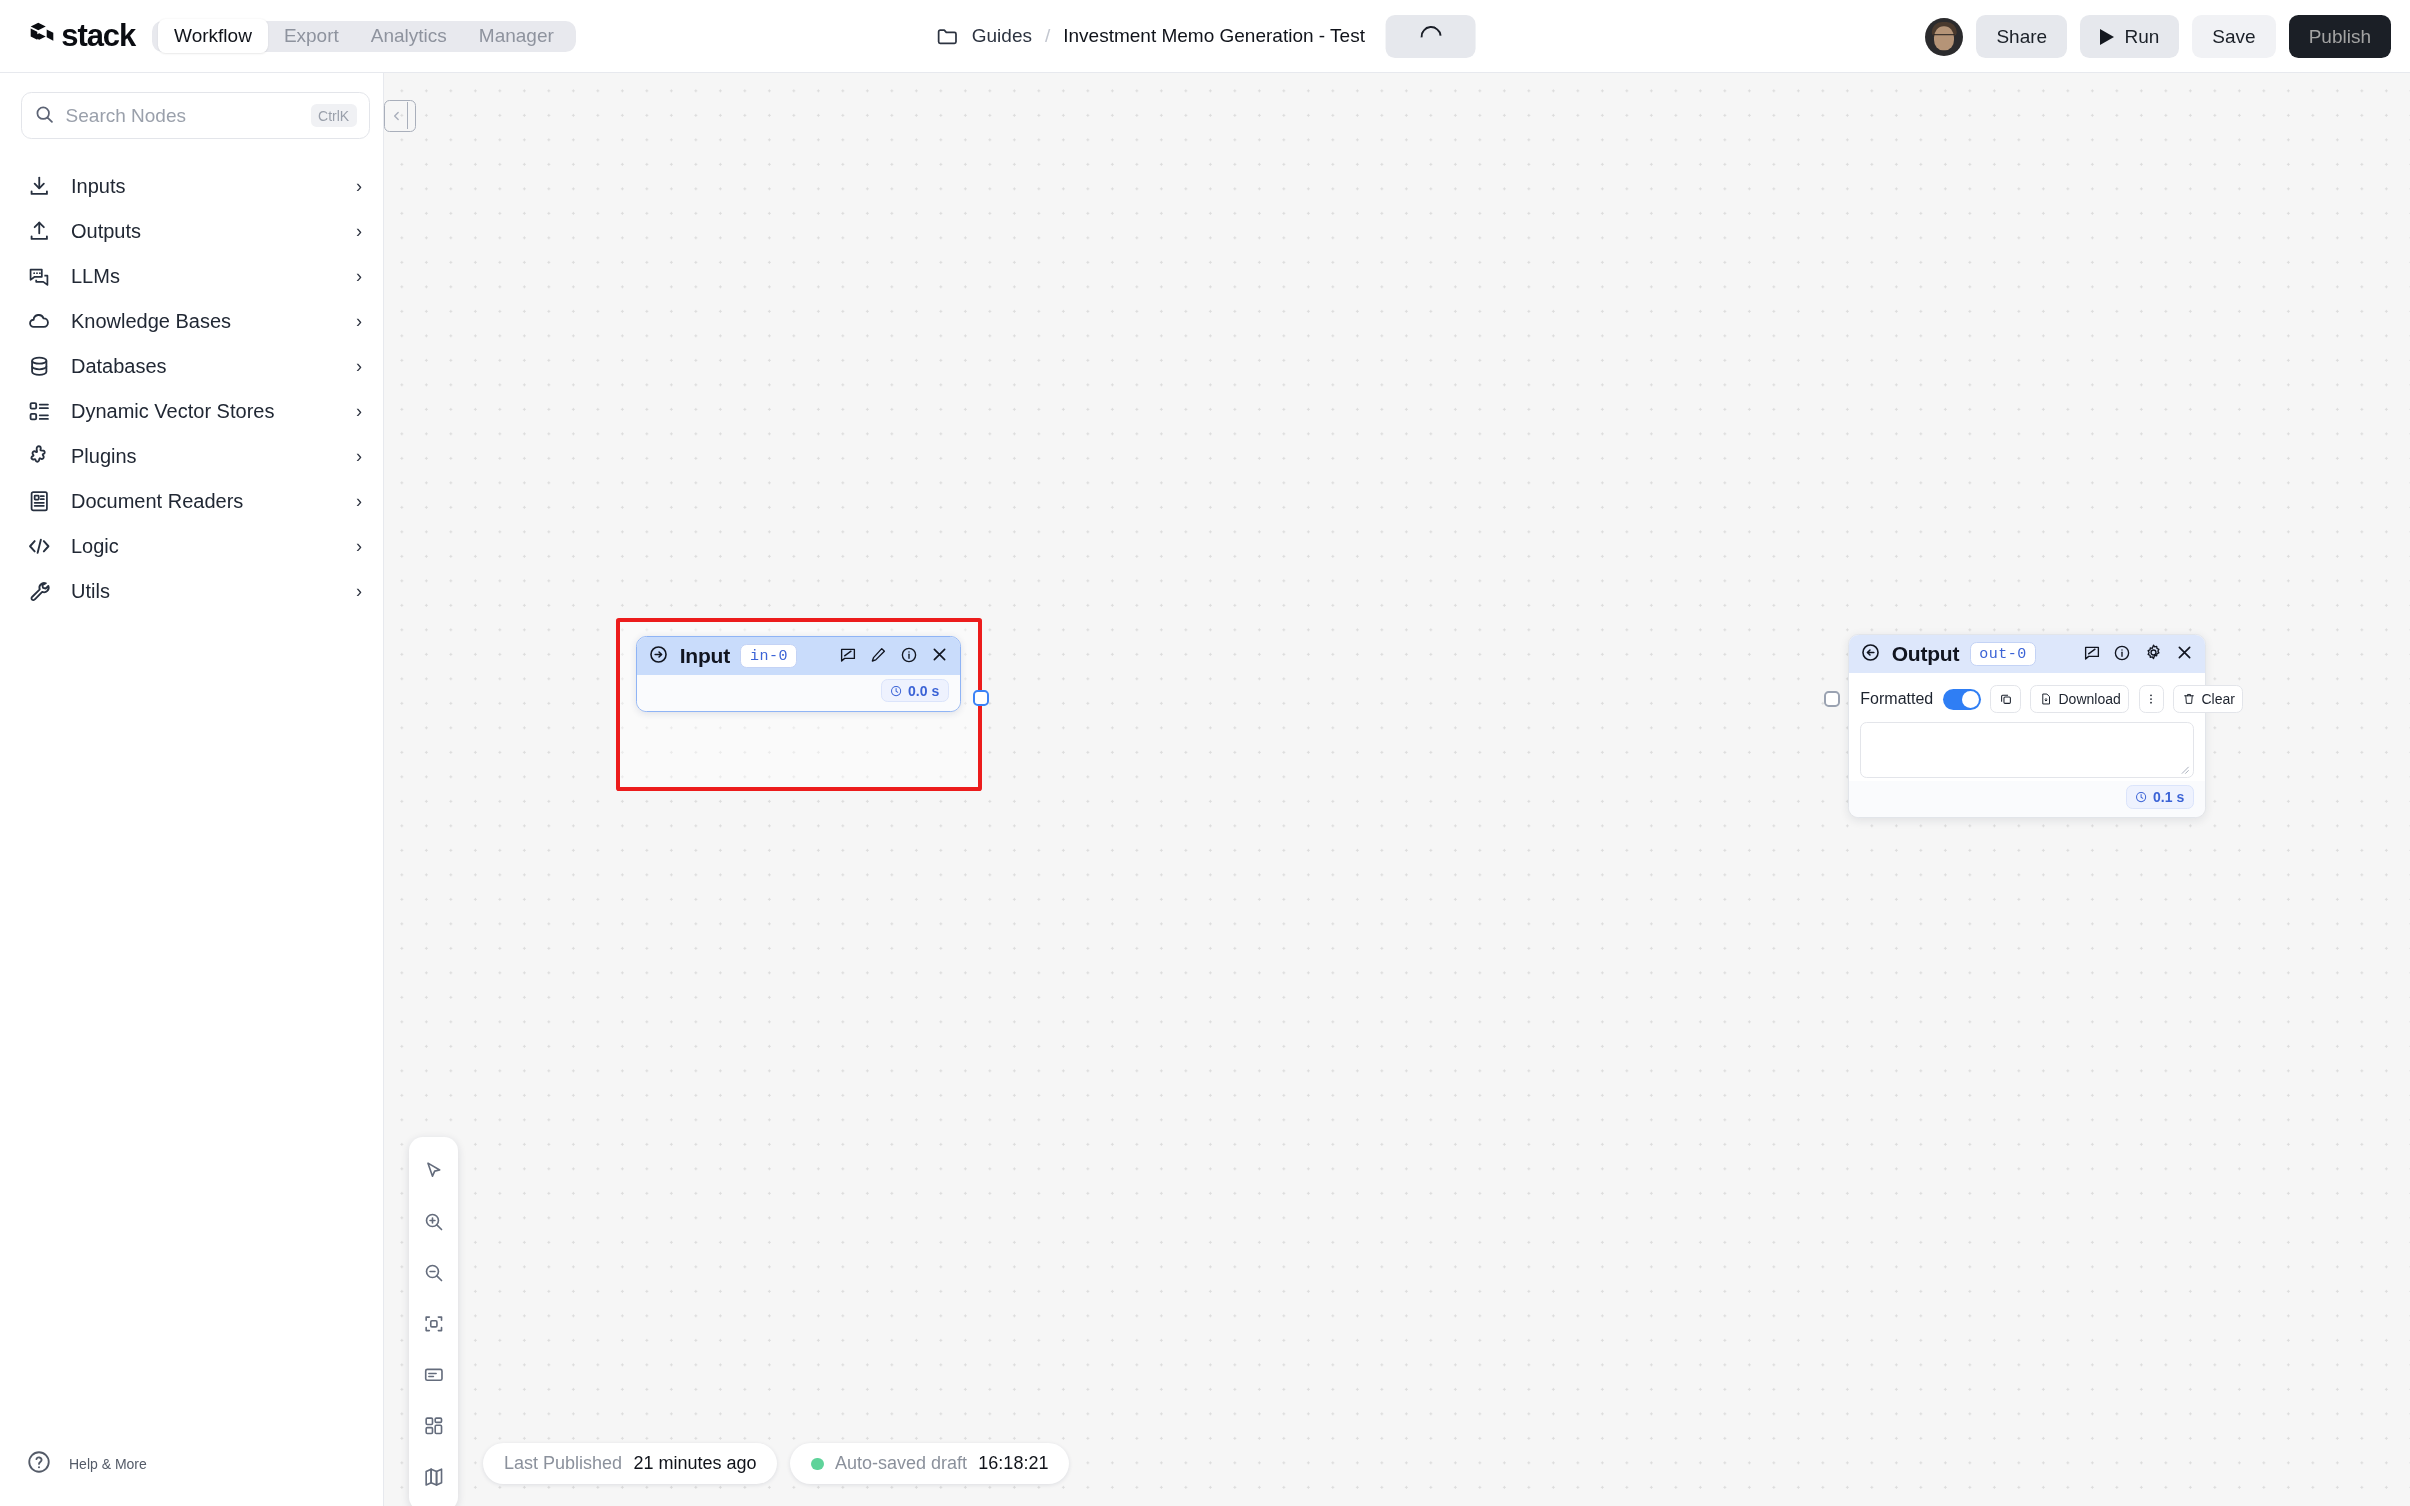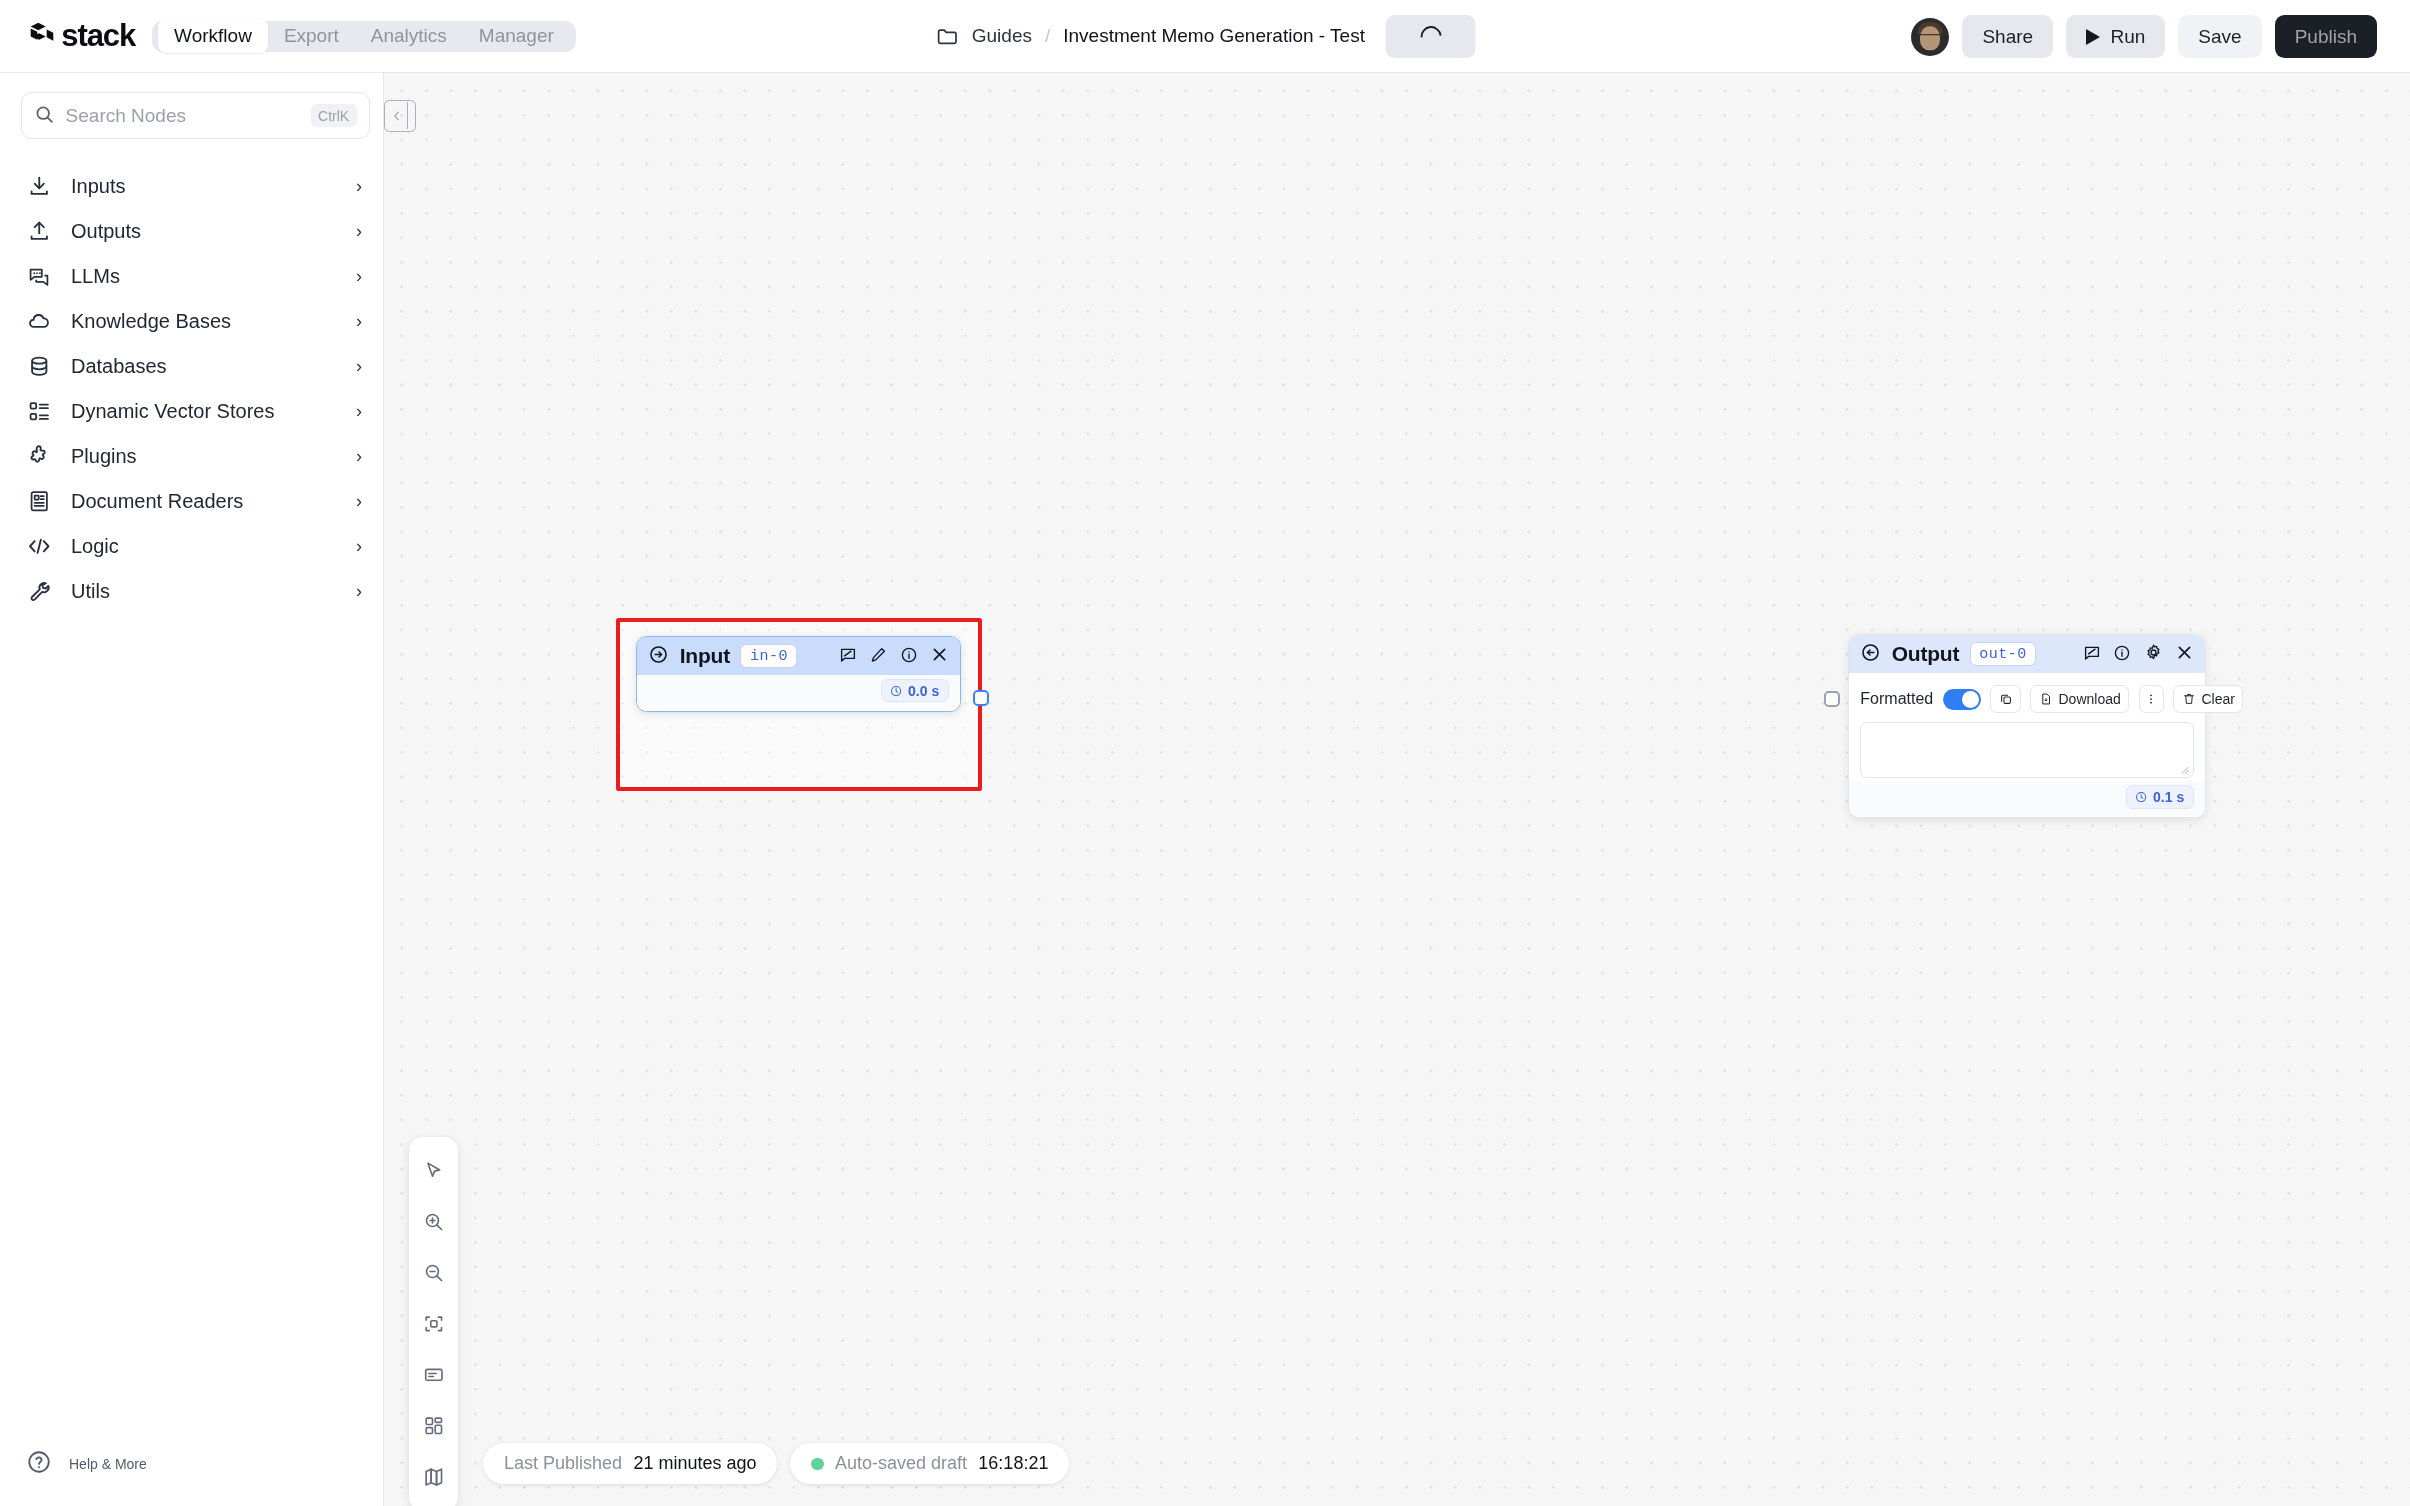--- a/index.html
+++ b/index.html
@@ -51,21 +51,21 @@
     background: #e6e8ed; display: flex; align-items: center; justify-content: center;
     cursor: pointer;
   }
   .spinner {
     width: 21px; height: 21px; border-radius: 50%;
     border: 2.4px solid #1b1f28; border-right-color: transparent; border-bottom-color: transparent;
     transform: rotate(40deg);
   }
 
   .right-zone {
-    position: absolute; right: 34px; top: 0; height: 73px;
+    position: absolute; right: 20px; top: 0; height: 73px;
     display: flex; align-items: center; gap: 13px;
   }
   .avatar {
     width: 38px; height: 38px; border-radius: 50%; overflow: hidden;
     background: #2b2b2d; position: relative;
   }
   .avatar .face {
     position: absolute; left: 50%; top: 54%; transform: translate(-50%,-50%);
     width: 20px; height: 23.5px; border-radius: 48% 48% 44% 44%;
     background: #b59477;

